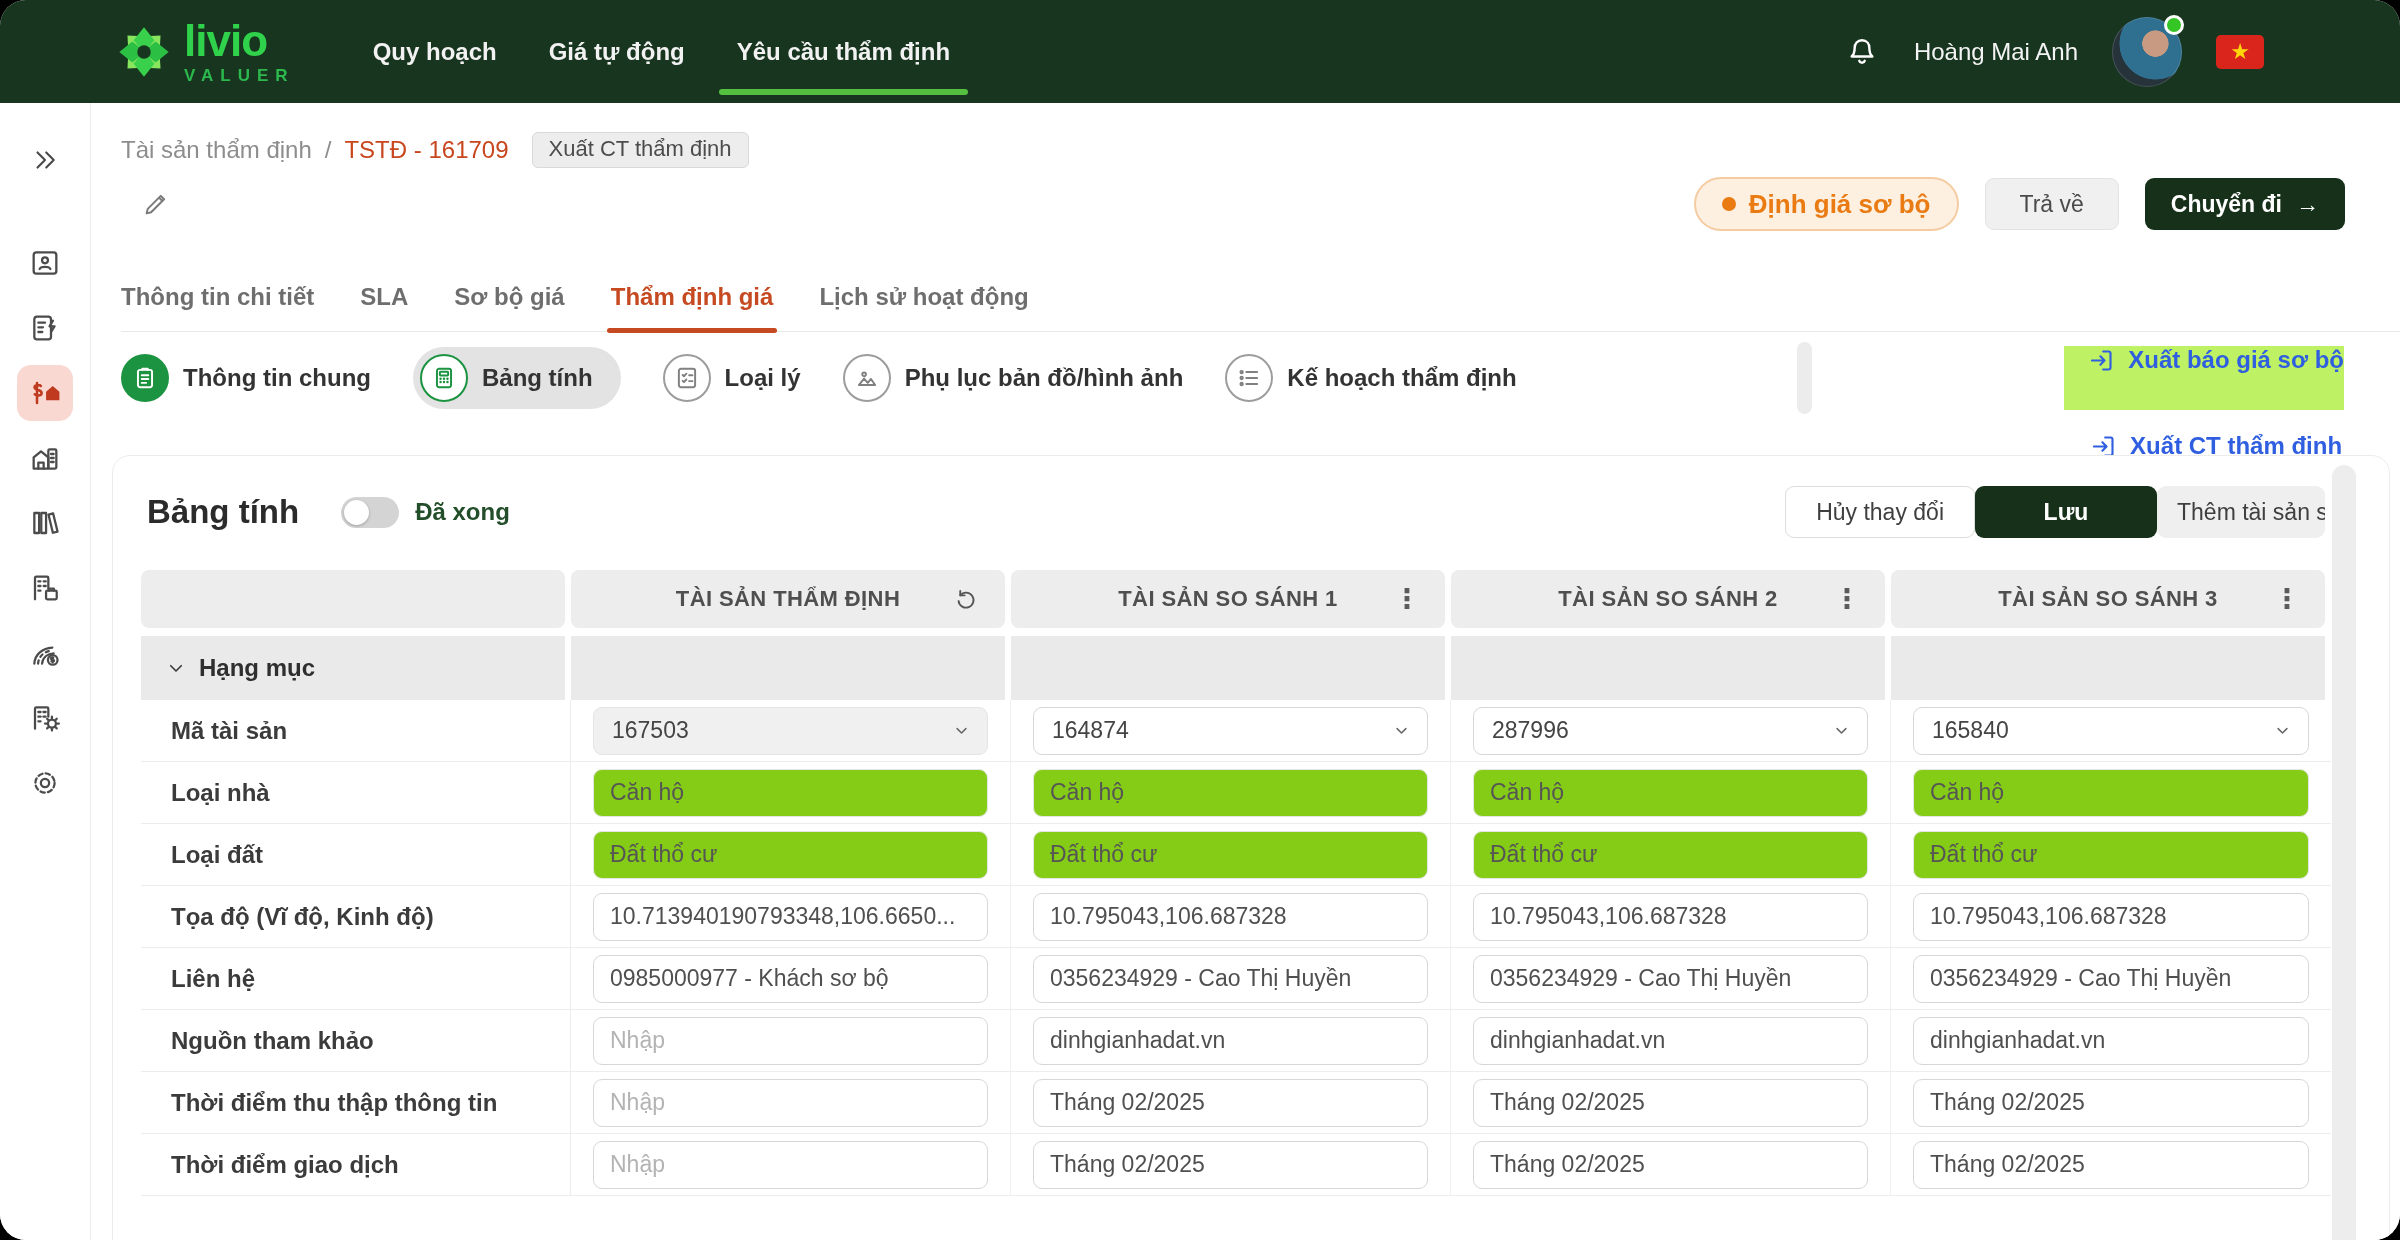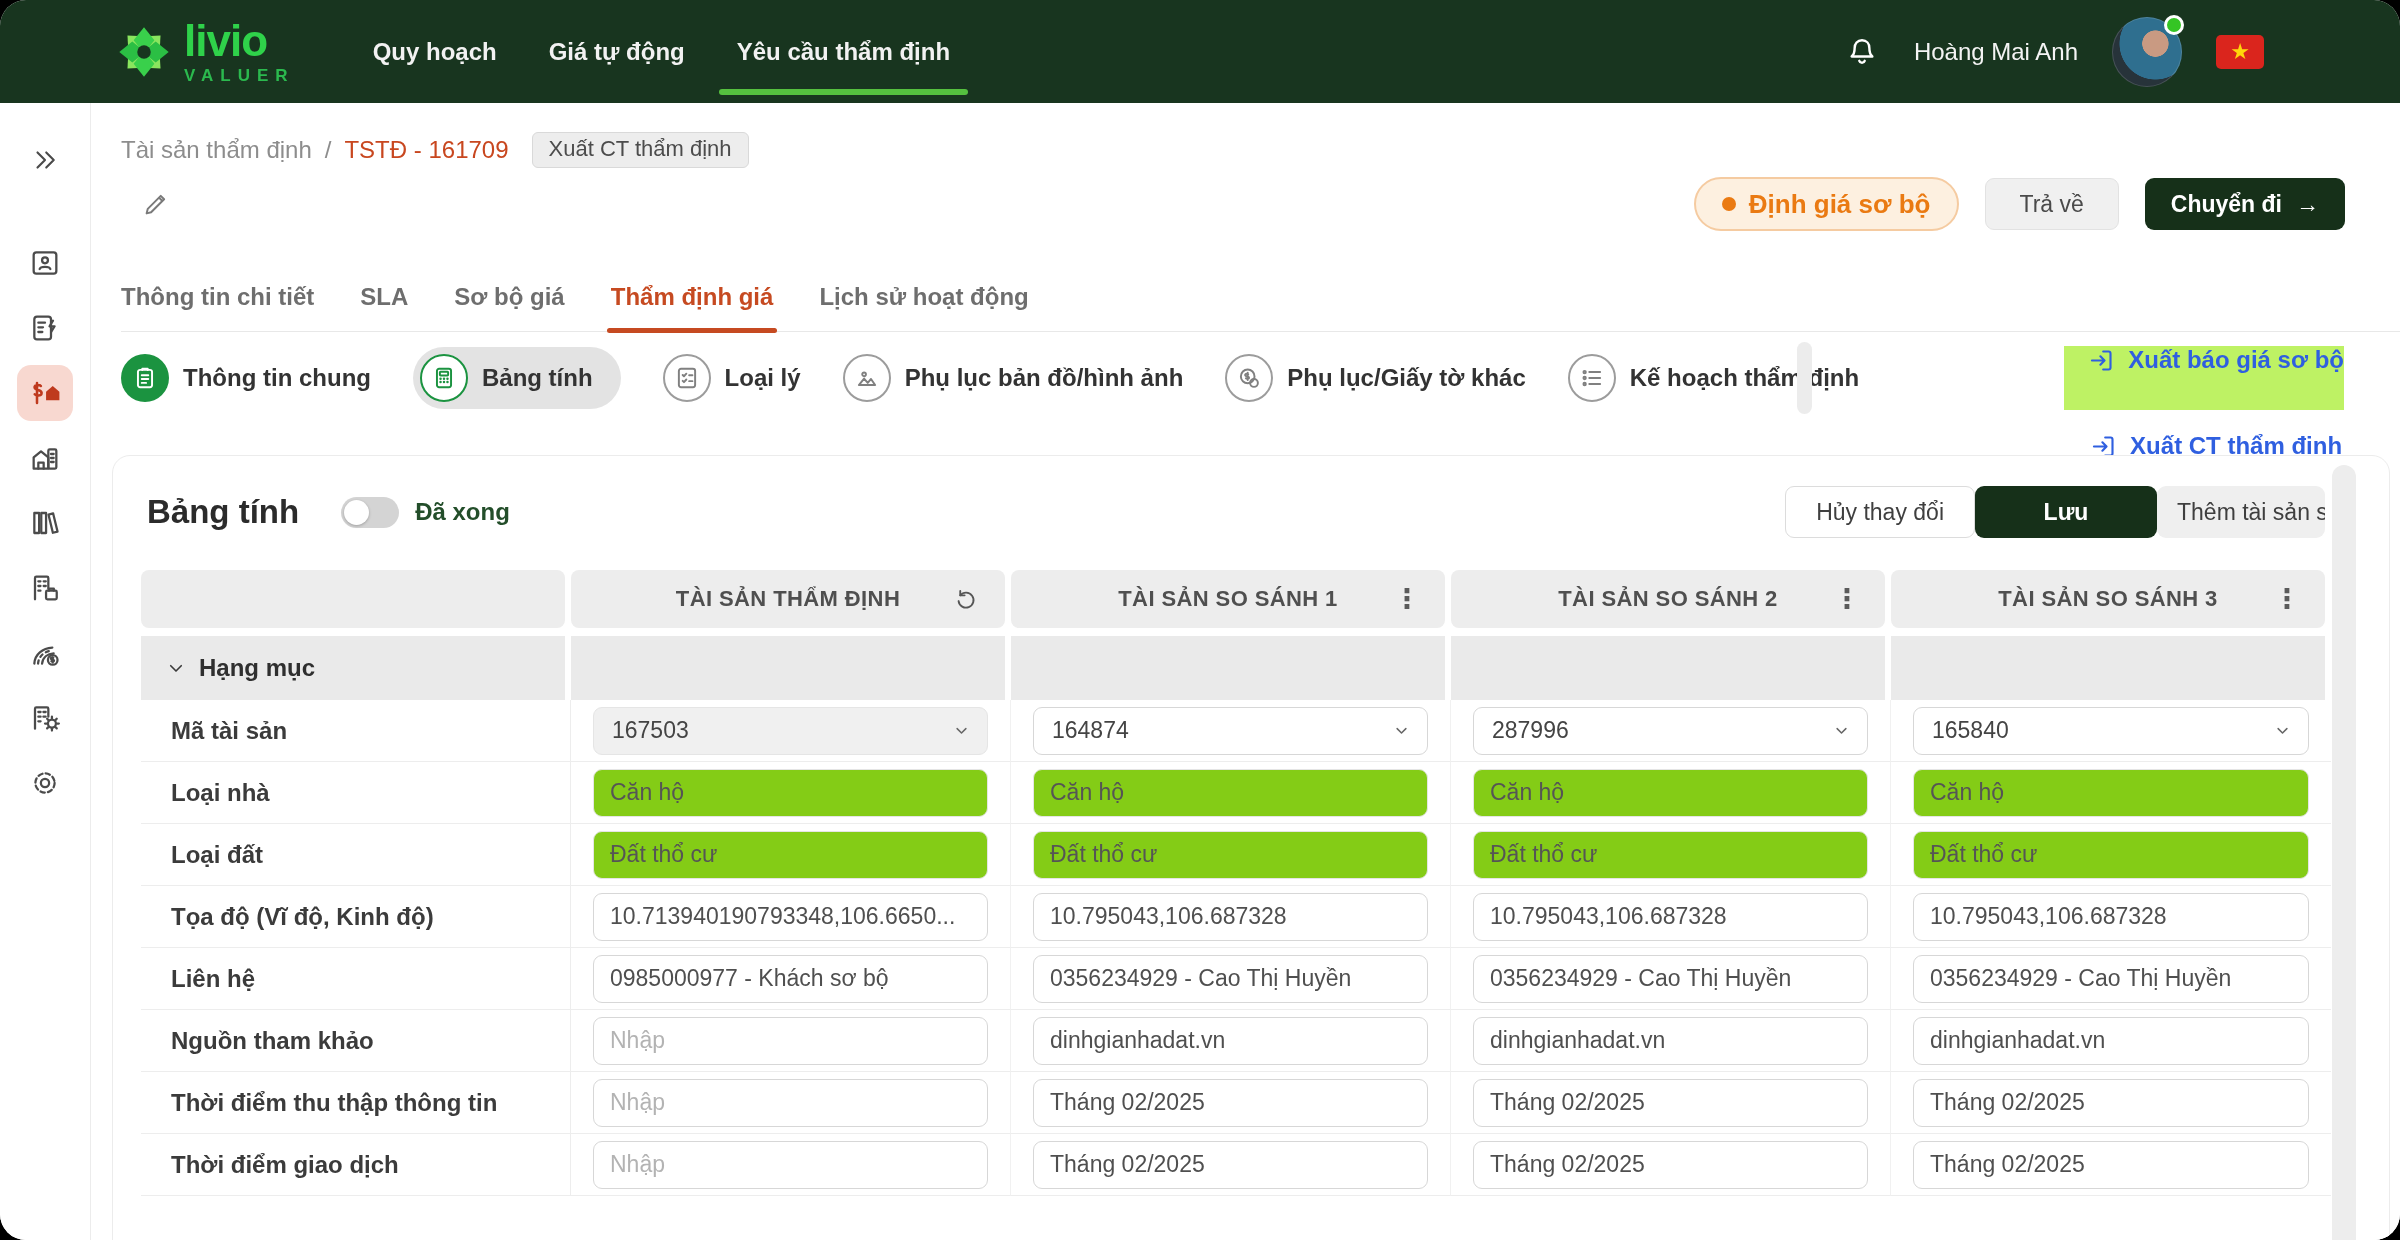--- a/index.html
+++ b/index.html
@@ -309,30 +309,20 @@
           <svg width="26" height="26" viewBox="0 0 24 24" class="picon-x">
             <circle cx="9.3" cy="8.6" r="1.7"></circle>
               <path d="M4.5 18.5l4.8-6 3.4 4 3-3.6 3.8 5.6z"></path>
           </svg>
         </div>
         <span class="pill-label">Phụ lục bản đồ/hình ảnh</span>
       </div>
       <div class="pill">
         <div class="pill-circle pc-idle">
           <svg width="26" height="26" viewBox="0 0 24 24" class="picon-x">
-            <circle cx="10.8" cy="10.5" r="6.3"></circle>
-              <path d="M10.8 7.2v6.6M9.1 12.3c.4.7 2.6.7 2.9-.2.3-1.1-1.2-1.3-2.1-1.6-.9-.3-1.7-.6-1.4-1.6.3-1 2.3-1 2.8-.3"></path>
-            <circle cx="16.6" cy="16.6" r="3.6"></circle>
-          </svg>
-        </div>
-        <span class="pill-label">Phụ lục/Giấy tờ khác</span>
-      </div>
-      <div class="pill">
-        <div class="pill-circle pc-idle">
-          <svg width="26" height="26" viewBox="0 0 24 24" class="picon-x">
             <path d="M9.5 6.5h10M9.5 12h10M9.5 17.5h10"></path>
               <circle cx="5.2" cy="6.5" r="1.1"></circle>
               <circle cx="5.2" cy="12" r="1.1"></circle>
               <circle cx="5.2" cy="17.5" r="1.1"></circle>
           </svg>
         </div>
         <span class="pill-label">Kế hoạch thẩm định</span>
       </div>
       <div class="pill-edge"></div>
       <div class="exportlinks">

